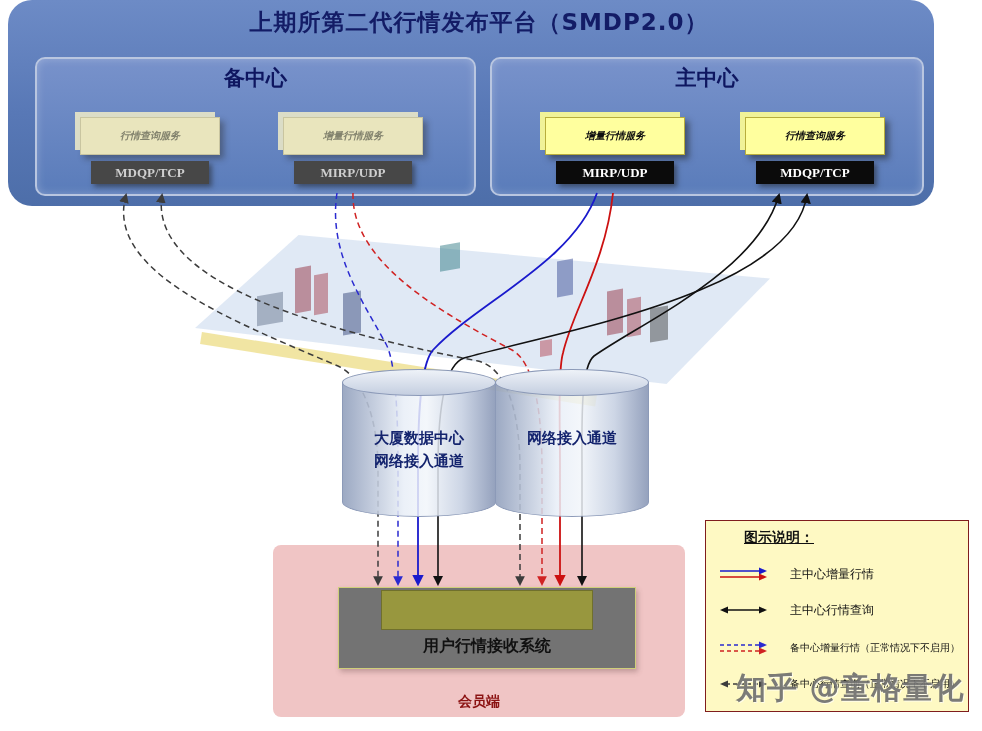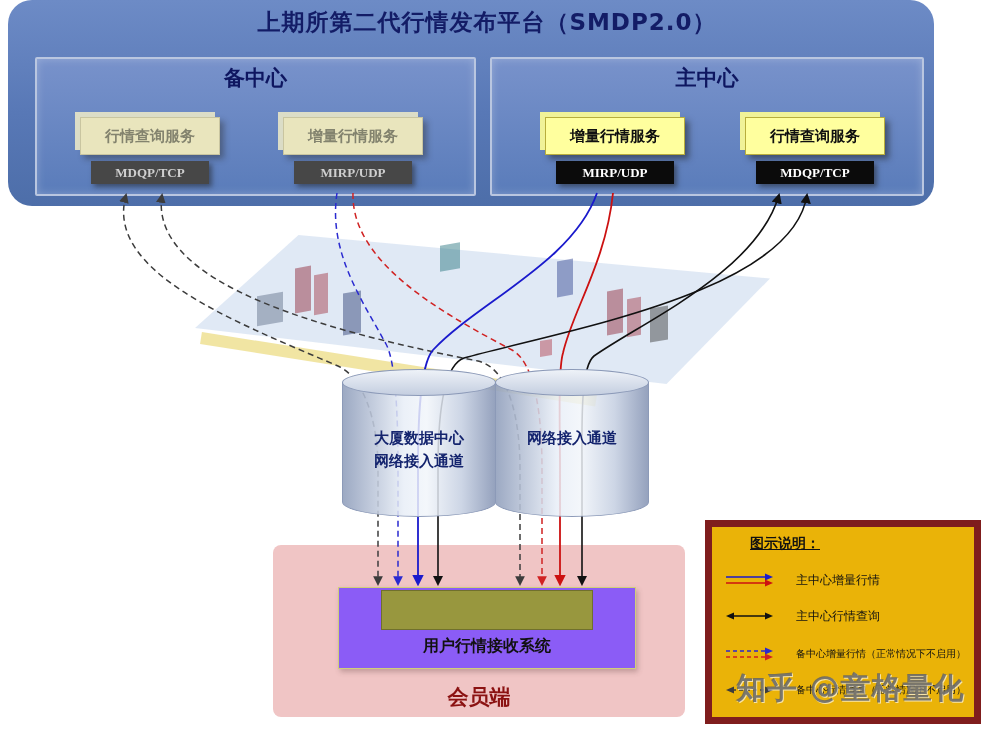--- a/index.html
+++ b/index.html
@@ -2,33 +2,33 @@
 <html><head>
 <meta charset="utf-8">
 <style>
   html,body{margin:0;padding:0;background:#fff;}
   .stage{position:relative;width:982px;height:731px;background:#fff;overflow:hidden;
          font-family:"DejaVu Sans","Liberation Sans",sans-serif;}
 
   
   .banner{position:absolute;left:8px;top:0;width:926px;height:206px;border-radius:24px;
           background:linear-gradient(180deg,#6d8bc6 0%,#5878b6 55%,#4d6ea9 100%);z-index:1;}
-  .banner-title{position:absolute;left:16px;top:7px;width:100%;text-align:center;
+  .banner-title{position:absolute;left:8px;top:7px;width:100%;text-align:center;
           font-size:23px;font-weight:bold;color:#131c66;letter-spacing:1px;}
-  .center-box{position:absolute;top:57px;height:135px;border:2px solid #b9c6e0;border-radius:2px;
+  .center-box{position:absolute;top:57px;height:135px;border:2px solid #b9c6e0;border-radius:10px;
           background:linear-gradient(180deg,#7892cb,#5a7cba);box-shadow:inset 0 0 8px rgba(255,255,255,.25);}
   .center-box.backup{left:27px;width:437px;}
   .center-box.main{left:482px;width:430px;}
   .center-label{position:absolute;top:5px;left:0;width:100%;text-align:center;
           font-size:21px;font-weight:bold;color:#0e1660;}
 
   
   .svc{position:absolute;width:140px;z-index:2;}
   .svc-card{position:relative;height:36px;display:flex;align-items:center;justify-content:center;
-          font-size:15px;font-weight:bold;border:1px solid #b8b478;}
+          font-size:10px;font-weight:bold;border:1px solid #b8b478;font-style:italic;}
   .svc.dim .svc-card{background:#e9e5bd;color:#83836e;border-color:#c9c5a0;
           box-shadow:-5px -5px 0 rgba(240,236,200,.85),4px 4px 6px rgba(40,40,40,.4);}
   .svc.lit .svc-card{background:#ffff9e;color:#101010;border-color:#b8ad3c;
           box-shadow:-5px -5px 0 rgba(248,248,150,.95),4px 4px 6px rgba(30,30,30,.5);}
   .svc-proto{position:relative;margin:6px auto 0;width:118px;height:23px;line-height:23px;
           text-align:center;font-size:13px;font-weight:bold;box-shadow:3px 3px 5px rgba(30,30,30,.5);font-family:Liberation Serif, serif;}
   .svc.dim .svc-proto{background:#474747;color:#cfcfcf;}
   .svc.lit .svc-proto{background:#0b0b0b;color:#ffffff;}
 
   
@@ -51,40 +51,40 @@
           border-radius:0 0 50% 50% / 0 0 15px 15px;}
   .cyl-top{position:absolute;left:0;right:0;top:0;height:27px;border-radius:50%;
           background:linear-gradient(180deg,#eef2f8,#c4cee0);border:1px solid #8c9ab8;box-sizing:border-box;}
   .cyl-text{position:absolute;left:0;right:0;top:58px;text-align:center;
           font-size:15px;font-weight:bold;color:#14246e;line-height:1.55;}
 
   
   .member{position:absolute;left:273px;top:545px;width:412px;height:172px;
           background:#f0c5c5;border-radius:8px;z-index:1;}
   .member-label{position:absolute;bottom:6px;left:0;width:100%;text-align:center;
-          font-size:21px;font-weight:bold;color:#8b1212;}
-  .receiver{position:absolute;left:338px;top:587px;width:296px;height:80px;background:#8b5cf6;
+          font-size:14px;font-weight:bold;color:#8b1212;}
+  .receiver{position:absolute;left:338px;top:587px;width:296px;height:80px;background:#737373;
           border:1px solid #cfcf7a;z-index:1;box-shadow:2px 3px 5px rgba(90,60,60,.3);font-family:Liberation Serif, serif;}
   .receiver-band{position:absolute;left:42px;top:2px;width:210px;height:38px;
           background:#98973e;border:1px solid #70702c;}
   .receiver-label{position:absolute;left:0;right:0;bottom:11px;text-align:center;
           font-size:16px;font-weight:bold;color:#111;}
 
   
   .wires{position:absolute;left:0;top:0;z-index:2;pointer-events:none;}
   .wK{stroke:#111;fill:none;stroke-width:1.6;}
   .wD{stroke:#3c3c3c;fill:none;stroke-width:1.5;stroke-dasharray:6 4;}
   .wB{stroke:#1a1acc;fill:none;stroke-width:1.8;}
   .wR{stroke:#cc1111;fill:none;stroke-width:1.8;}
   .wBd{stroke:#2a2ad0;fill:none;stroke-width:1.5;stroke-dasharray:6 4;}
   .wRd{stroke:#d02222;fill:none;stroke-width:1.5;stroke-dasharray:6 4;}
 
   
-  .legend{position:absolute;left:705px;top:520px;width:262px;height:190px;background:#eab308;
-          border:7px solid #7f1d1d;z-index:4;}
+  .legend{position:absolute;left:705px;top:520px;width:262px;height:190px;background:#fef9c3;
+          border:1px solid #7f1d1d;z-index:4;}
   .legend-title{position:absolute;left:38px;top:8px;font-size:14px;font-weight:bold;
           text-decoration:underline;color:#111;}
   .legend-row{position:absolute;left:12px;right:4px;height:22px;display:flex;align-items:center;gap:20px;}
   .legend-sample{flex:none;width:52px;height:16px;}
   .legend-label{font-size:12px;color:#111;white-space:nowrap;}
   .legend-label.small{font-size:10px;}
 
   .watermark{position:absolute;left:736px;top:668px;z-index:5;font-size:30px;font-weight:bold;
           color:rgba(100,100,100,.85);letter-spacing:1px;white-space:nowrap;
           text-shadow:1px 1px 0 rgba(255,255,255,.65);}

